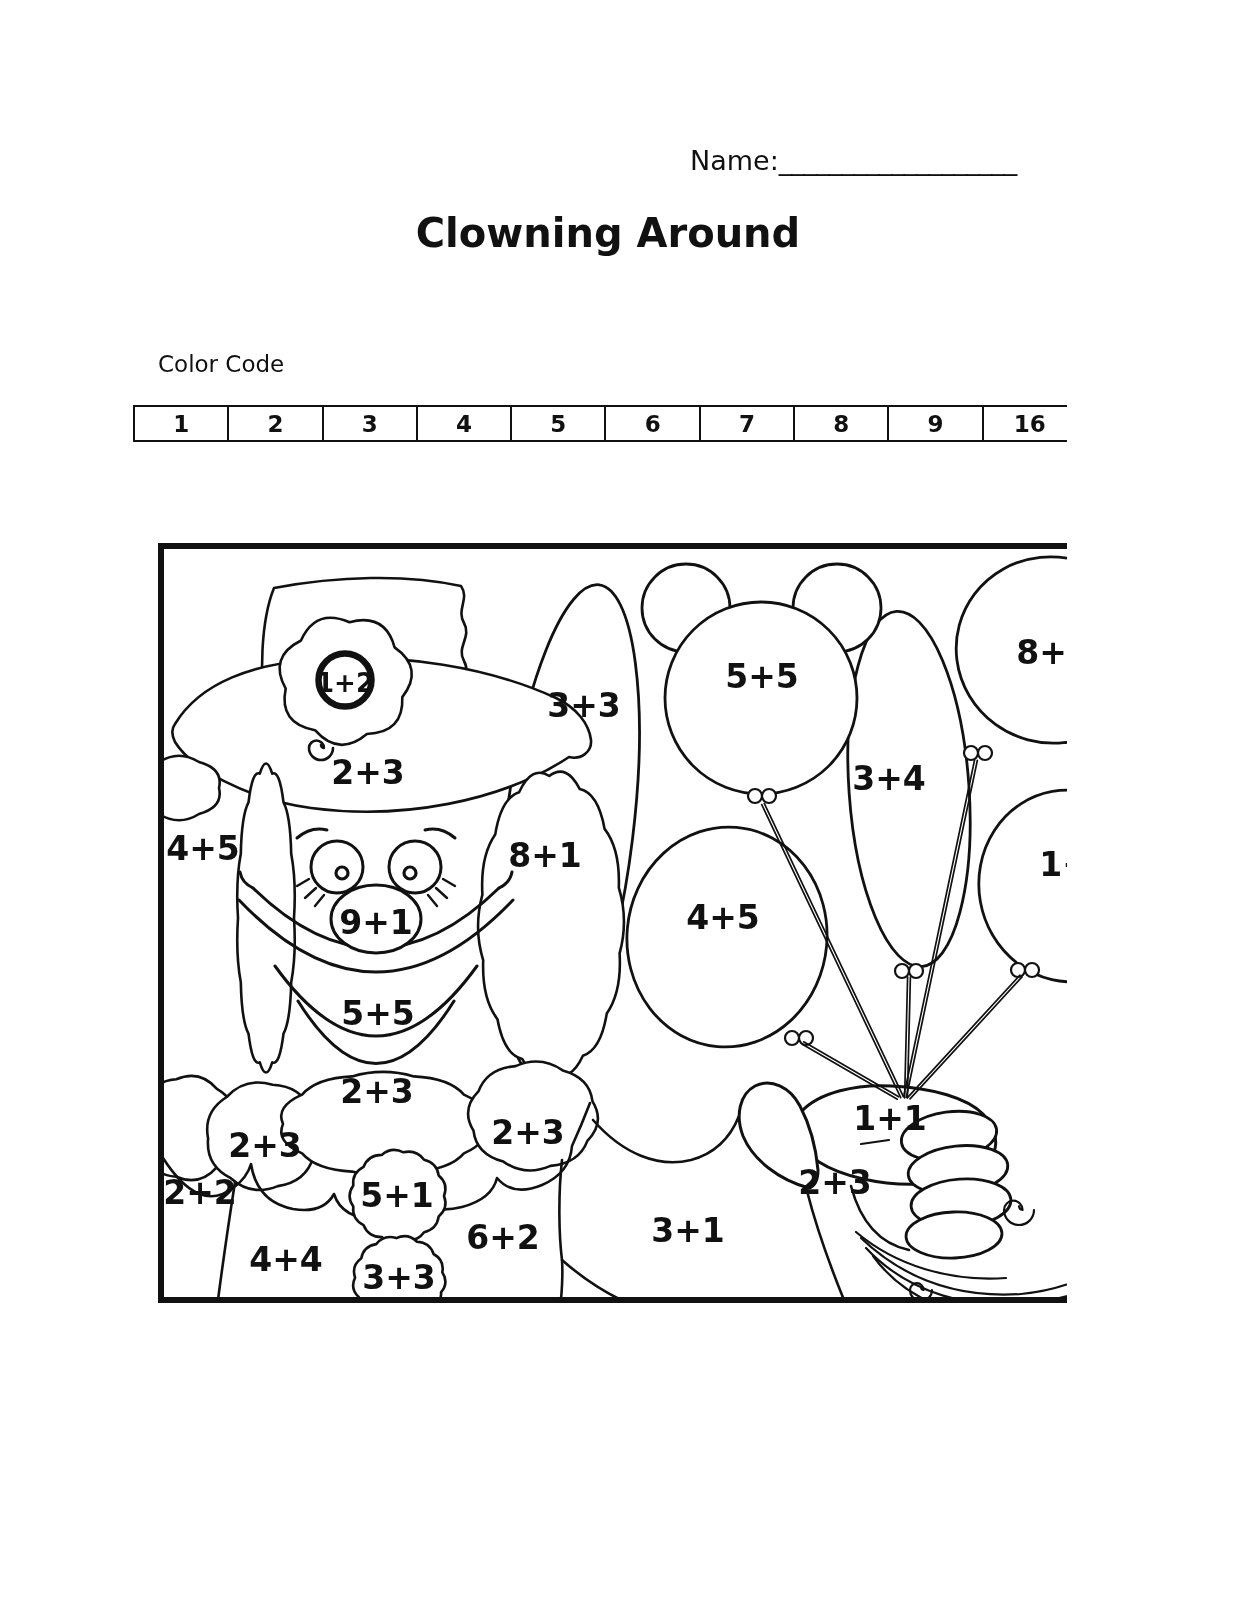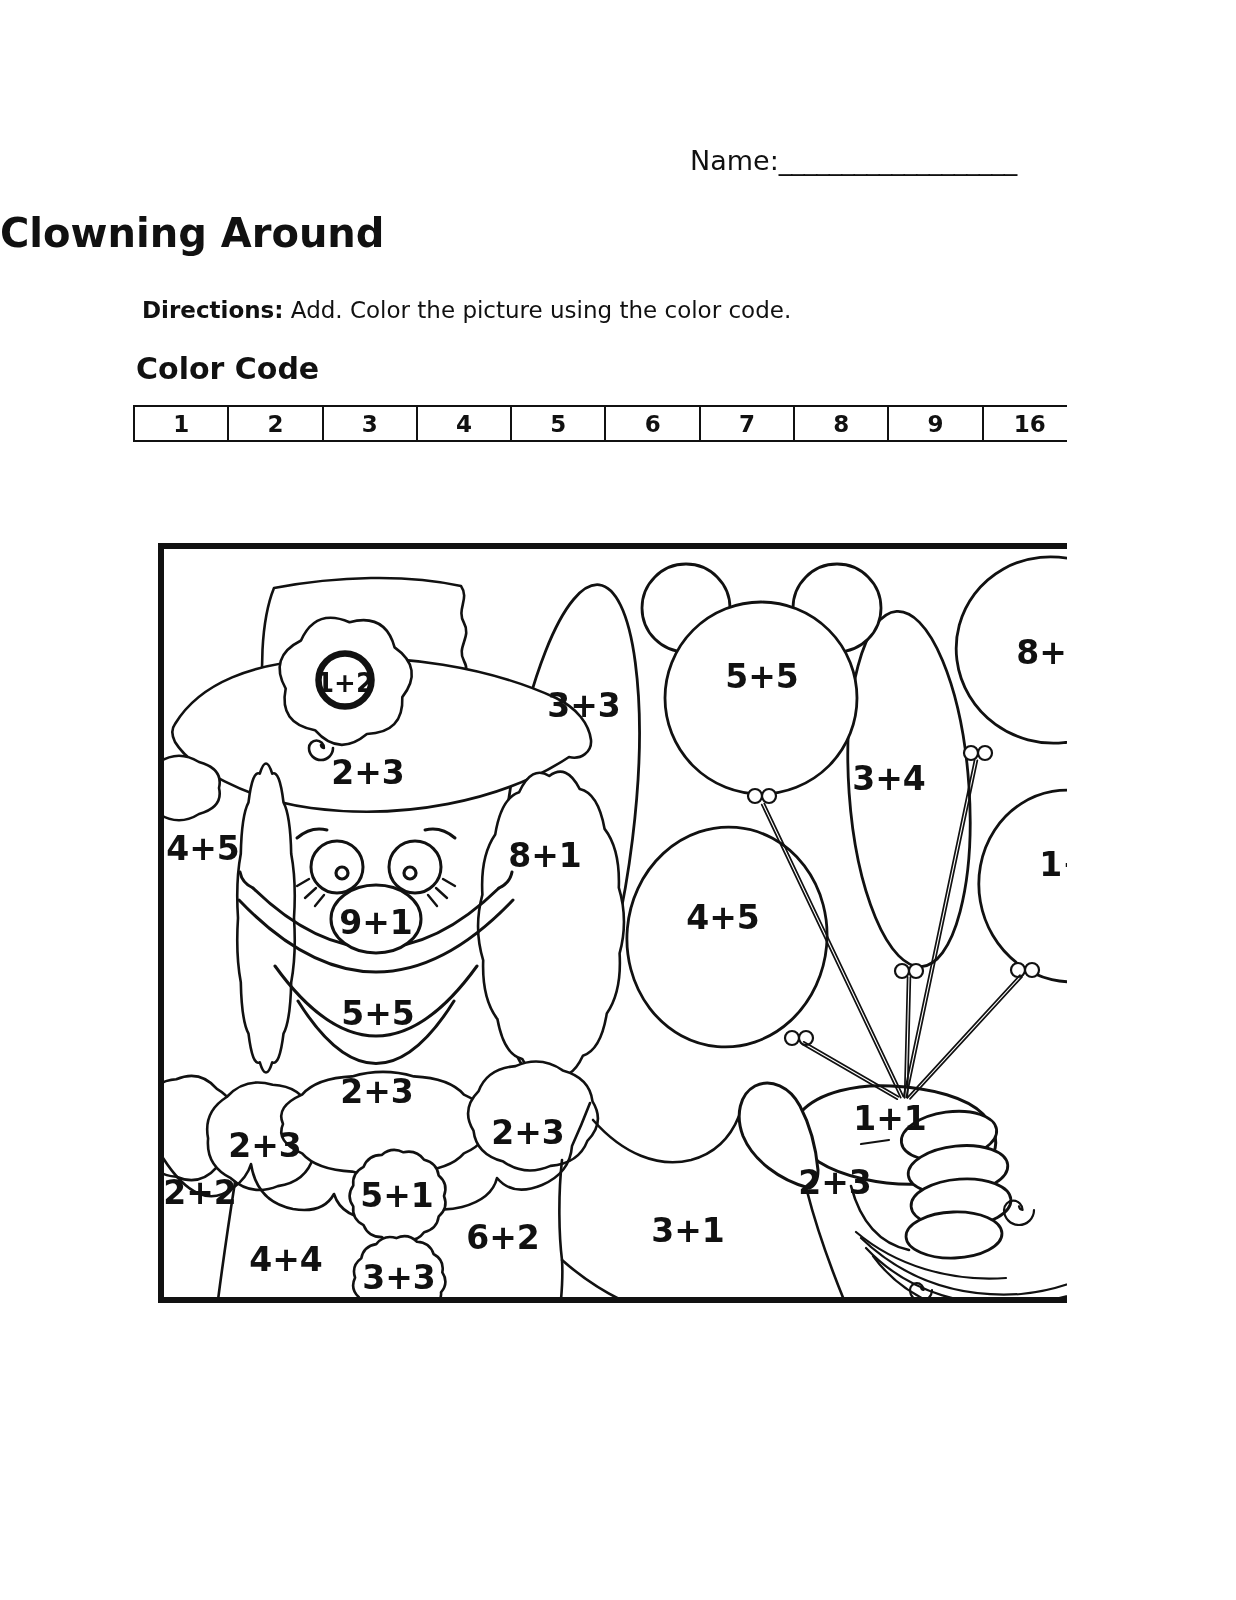--- a/index.html
+++ b/index.html
@@ -1,45 +1,42 @@
 <!DOCTYPE html>
 <html><head>
 <meta charset="utf-8">
 <style>
   html,body{margin:0;padding:0;background:#fff;}
   #page{position:relative;width:1067px;height:1600px;background:#fff;overflow:hidden;
         font-family:"DejaVu Sans",sans-serif;color:#111;}
   .name-row{position:absolute;left:690px;top:145px;font-size:27px;white-space:nowrap;}
   .name-blank{letter-spacing:-1px;}
-  .title{position:absolute;left:0;top:210px;width:1216px;
+  .title{position:absolute;left:0;top:210px;width:1216px;text-align:center;
          font-size:40px;font-weight:700;}
   .directions{position:absolute;left:142px;top:297px;font-size:23px;}
   .directions b{font-weight:700;}
-  .cc-head{position:absolute;left:136px;top:351px;font-size:30px;font-weight:700;}
+  .cc-head{position:absolute;left:158px;top:351px;font-size:23px;font-weight:400;}
   table.cc{position:absolute;left:133px;top:405px;width:945px;border-collapse:collapse;
            table-layout:fixed;}
   table.cc td{border:2.5px solid #111;text-align:center;font-weight:700;font-size:23px;
               height:33px;padding:0;overflow:hidden;}
   .frame{position:absolute;left:158px;top:543px;width:1011px;height:760px;}
   svg{display:block;background:#fff;}
 </style>
 </head>
 <body>
 
 <div id="page">
 
   <div class="name-row">
     <span>Name:</span><span class="name-blank">___________________</span>
   </div>
 
   <div class="title">Clowning Around</div>
 
-  <div class="directions">
-    <b>Directions:</b><span> Add. Color the picture using the color code.</span>
-  </div>
 
   <div class="cc-head">Color Code</div>
 
   <table class="cc">
     <tbody>
         <tr>
       <td>1</td>
       <td>2</td>
       <td>3</td>
       <td>4</td>

